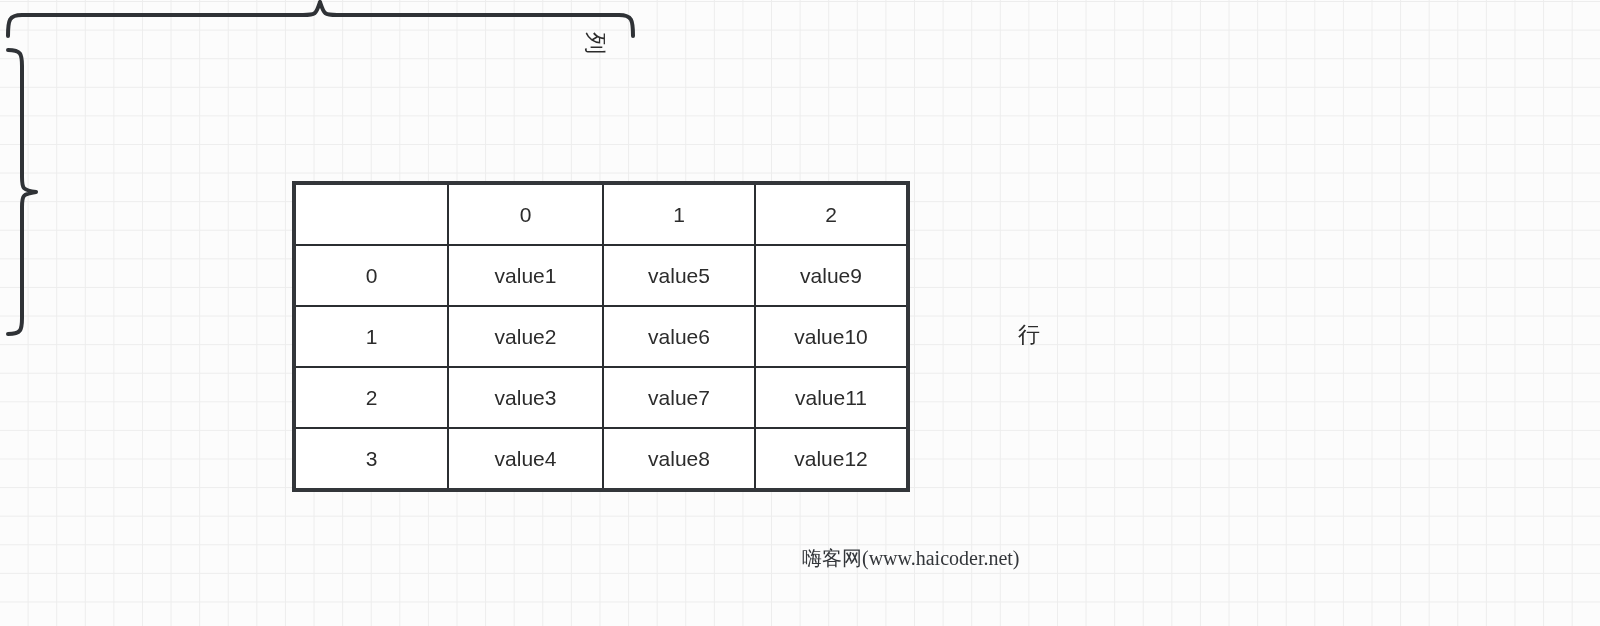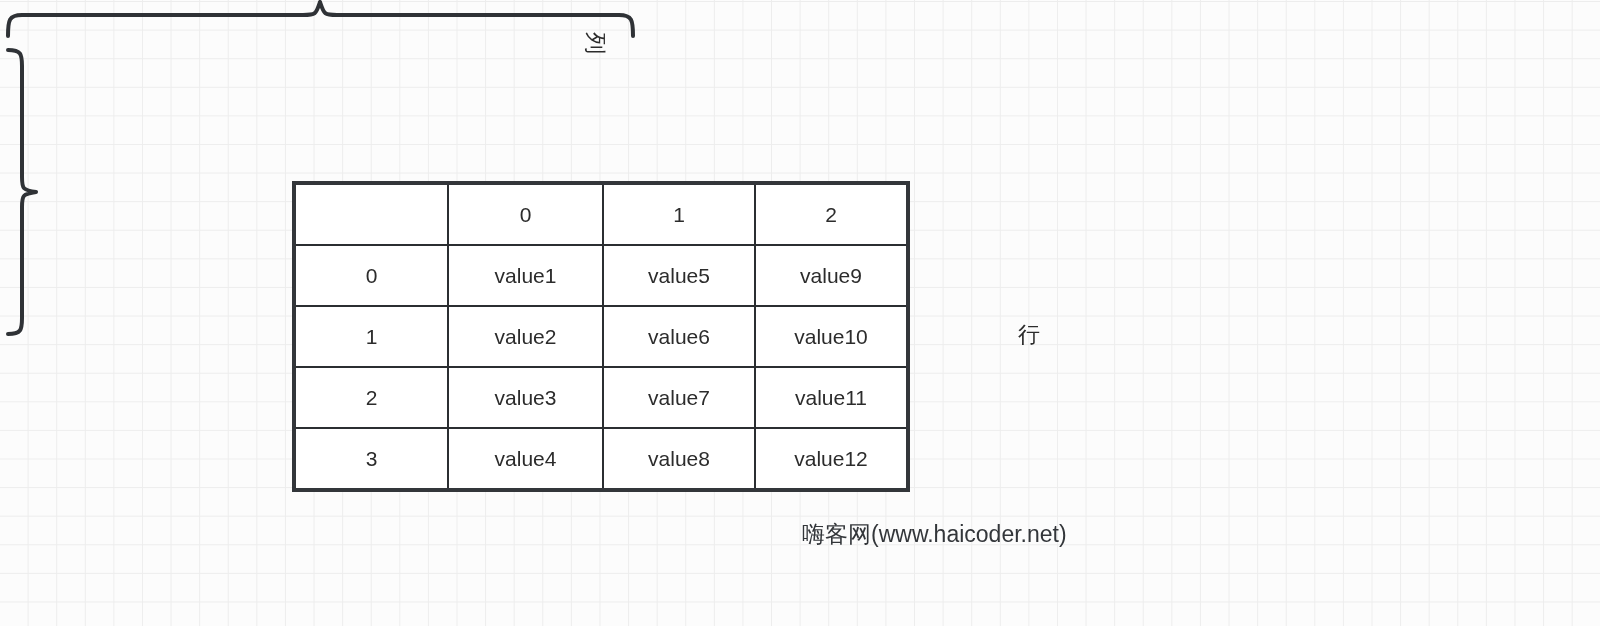--- a/index.html
+++ b/index.html
@@ -90,25 +90,25 @@
   }
   #row-label {
     left: 1018px;
     top: 320px;
   }
 
   
   #watermark {
     position: absolute;
     left: 802px;
-    top: 519px;
-    font-size: 23px;
+    top: 545px;
+    font-size: 20px;
     color: #33363a;
     white-space: nowrap;
-    font-family: Liberation Sans, sans-serif;
+    font-family: Liberation Serif, serif;
   }
 </style>
 </head>
 <body>
 
 <div id="canvas">
 
   <div id="top-brace-wrap">
     <svg class="brace-svg" width="650" height="44" viewBox="0 0 650 44">
       <path class="brace-path" d="M 8,36

